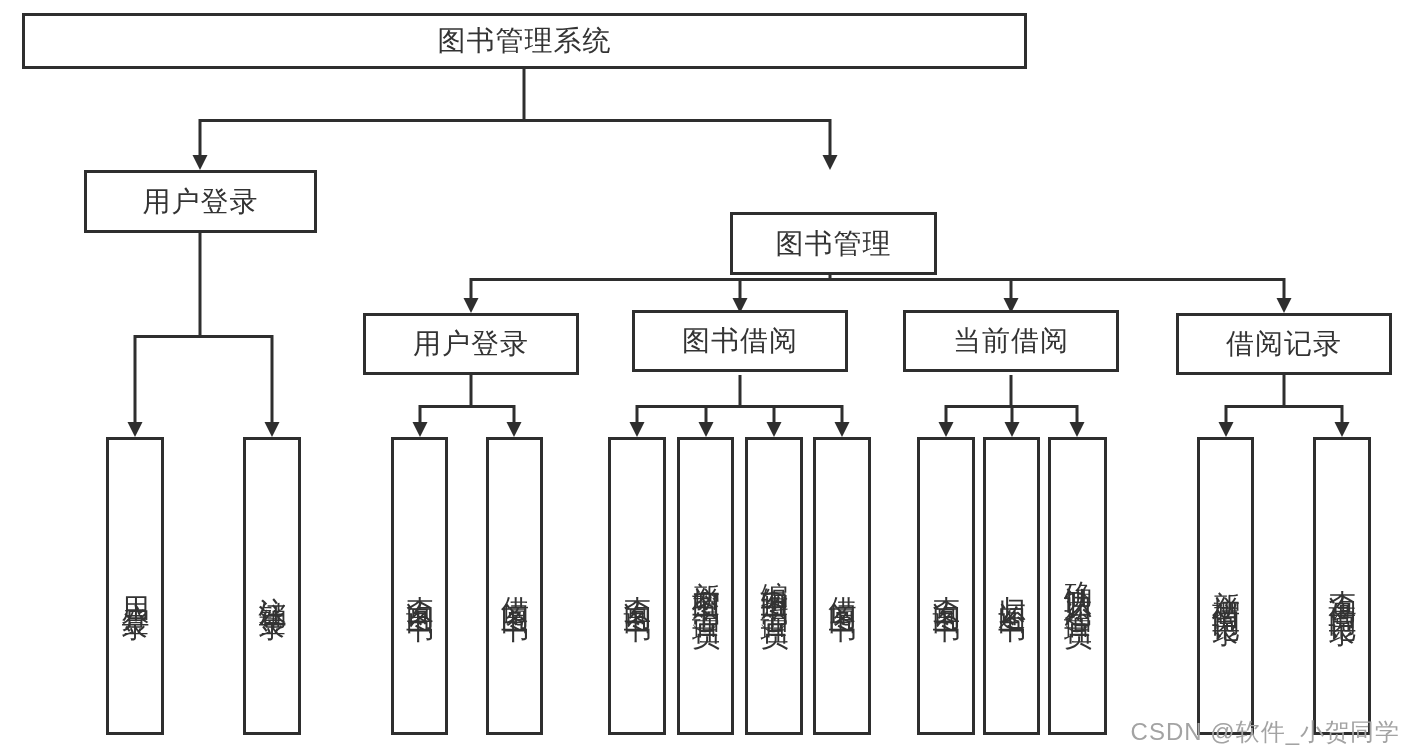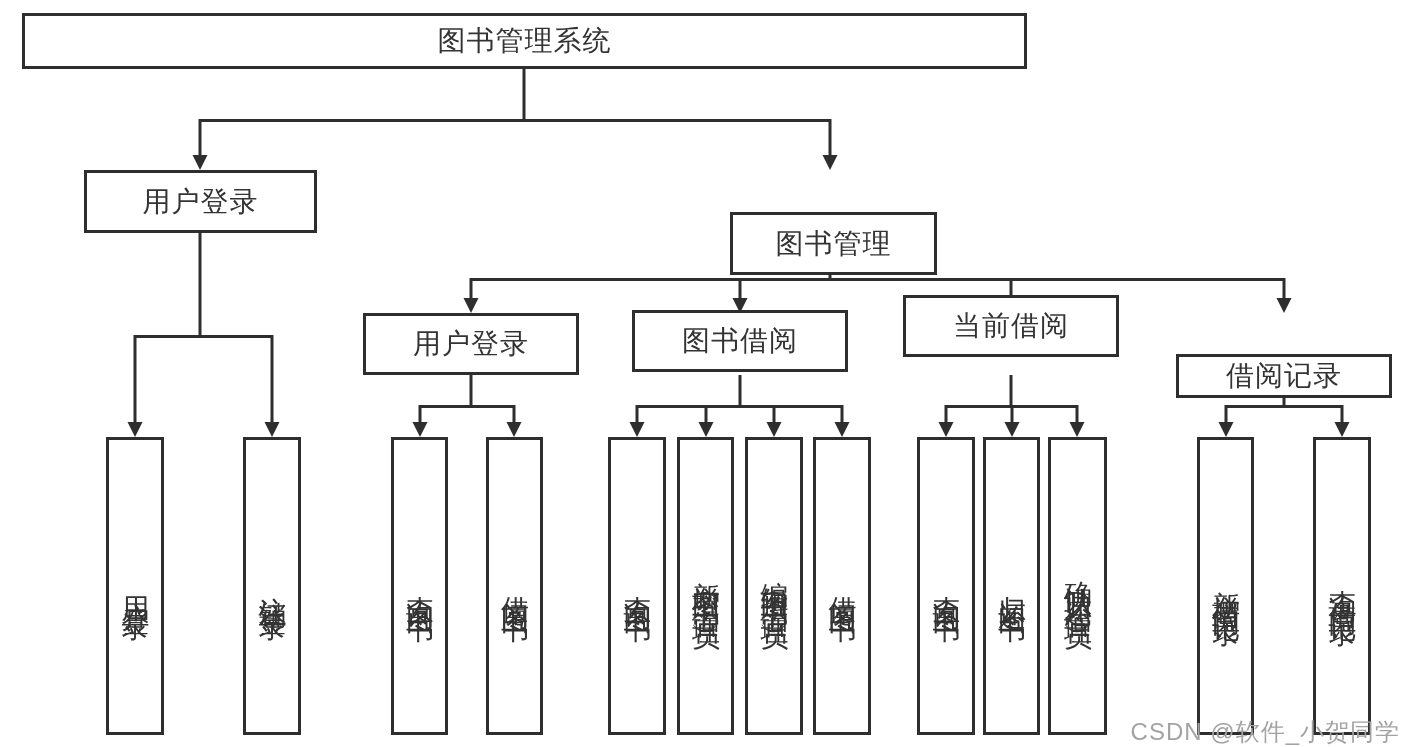--- a/index.html
+++ b/index.html
@@ -42,22 +42,22 @@
     writing-mode:vertical-rl;
     letter-spacing:6px;
     top:437px;height:298px;
   }
   
   .n-root{left:22px;top:13px;width:1005px;height:56px;}
   .n-user-login{left:84px;top:170px;width:233px;height:63px;}
   .n-book-mgmt{left:730px;top:170px;width:207px;height:63px;margin-top:42px;}
   .n-new-book{left:363px;top:313px;width:216px;height:62px;}
   .n-book-borrow{left:632px;top:310px;width:216px;height:62px;}
-  .n-current-borrow{left:903px;top:295px;width:216px;height:62px;}
-  .n-borrow-record{left:1176px;top:313px;width:216px;height:44px;margin-top:41px;}
+  .n-current-borrow{left:903px;top:310px;width:216px;height:62px;}
+  .n-borrow-record{left:1176px;top:313px;width:216px;height:62px;}
   
   .v-user-login{left:106px;width:58px;}
   .v-logout{left:243px;width:58px;}
   .v-nbr-query{left:391px;width:57px;}
   .v-nbr-borrow{left:486px;width:57px;}
   .v-bb-query{left:608px;width:58px;}
   .v-bb-add{left:677px;width:57px;}
   .v-bb-edit{left:745px;width:58px;}
   .v-bb-borrow{left:813px;width:58px;}
   .v-cb-query{left:917px;width:58px;}

